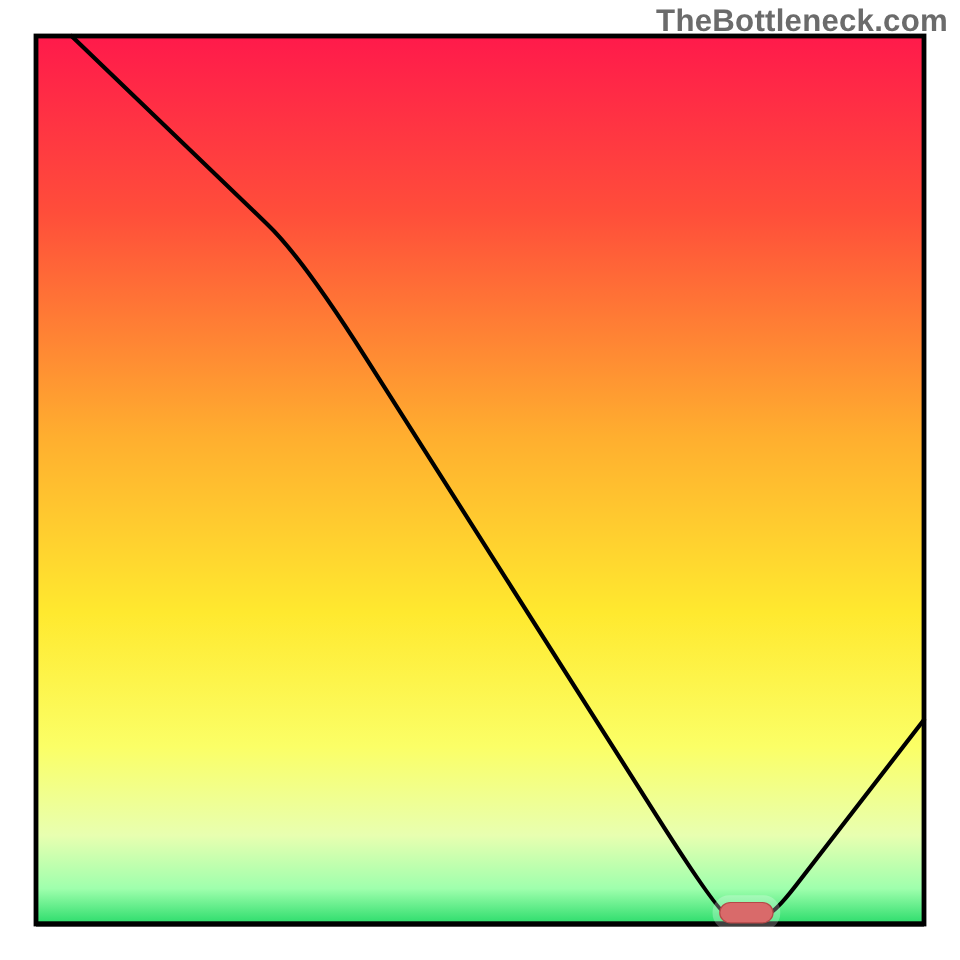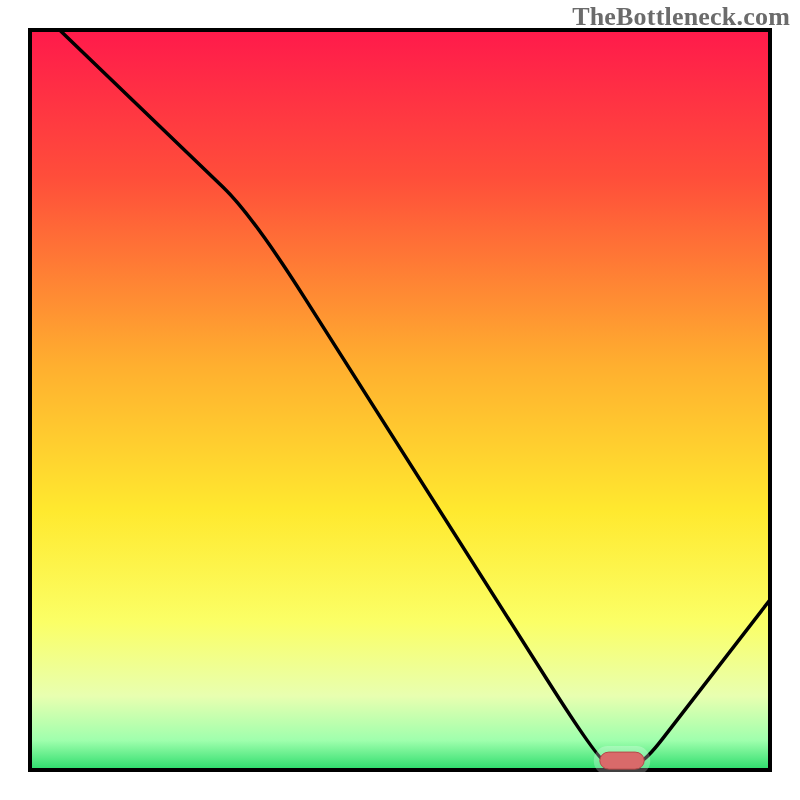--- a/index.html
+++ b/index.html
@@ -17,21 +17,21 @@
   }
   .watermark {
     position: absolute;
     top: 2px;
     right: 10px;
     font-size: 26px;
     font-weight: 600;
     color: #6b6b6b;
     letter-spacing: 0.2px;
     z-index: 5;
-    font-family: Liberation Serif, serif;
+    font-family: Liberation Sans, sans-serif;
   }
   svg.chart {
     position: absolute;
     top: 0;
     left: 0;
   }
 </style>
 </head>
 <body>
 <div class="container">

